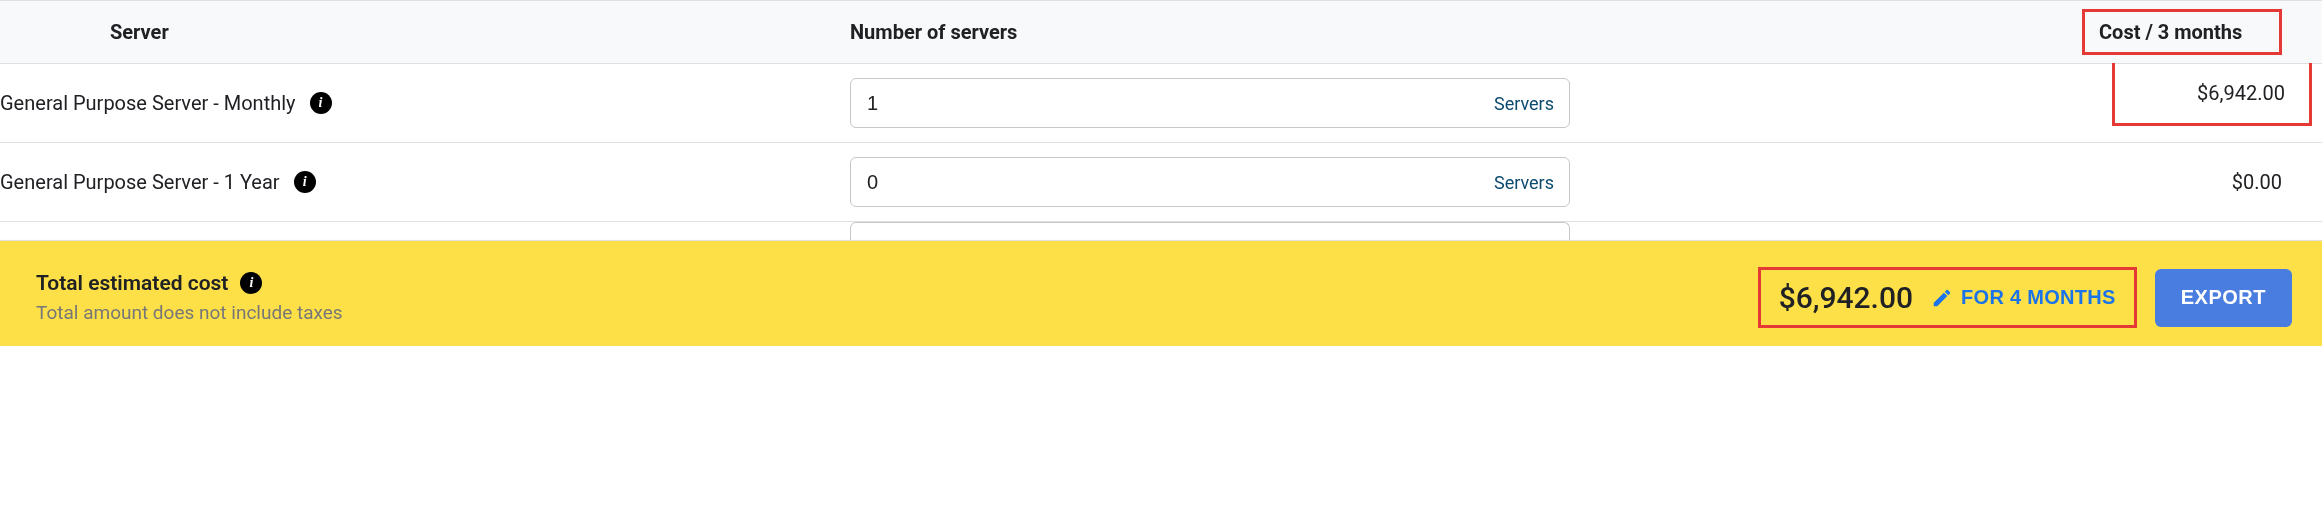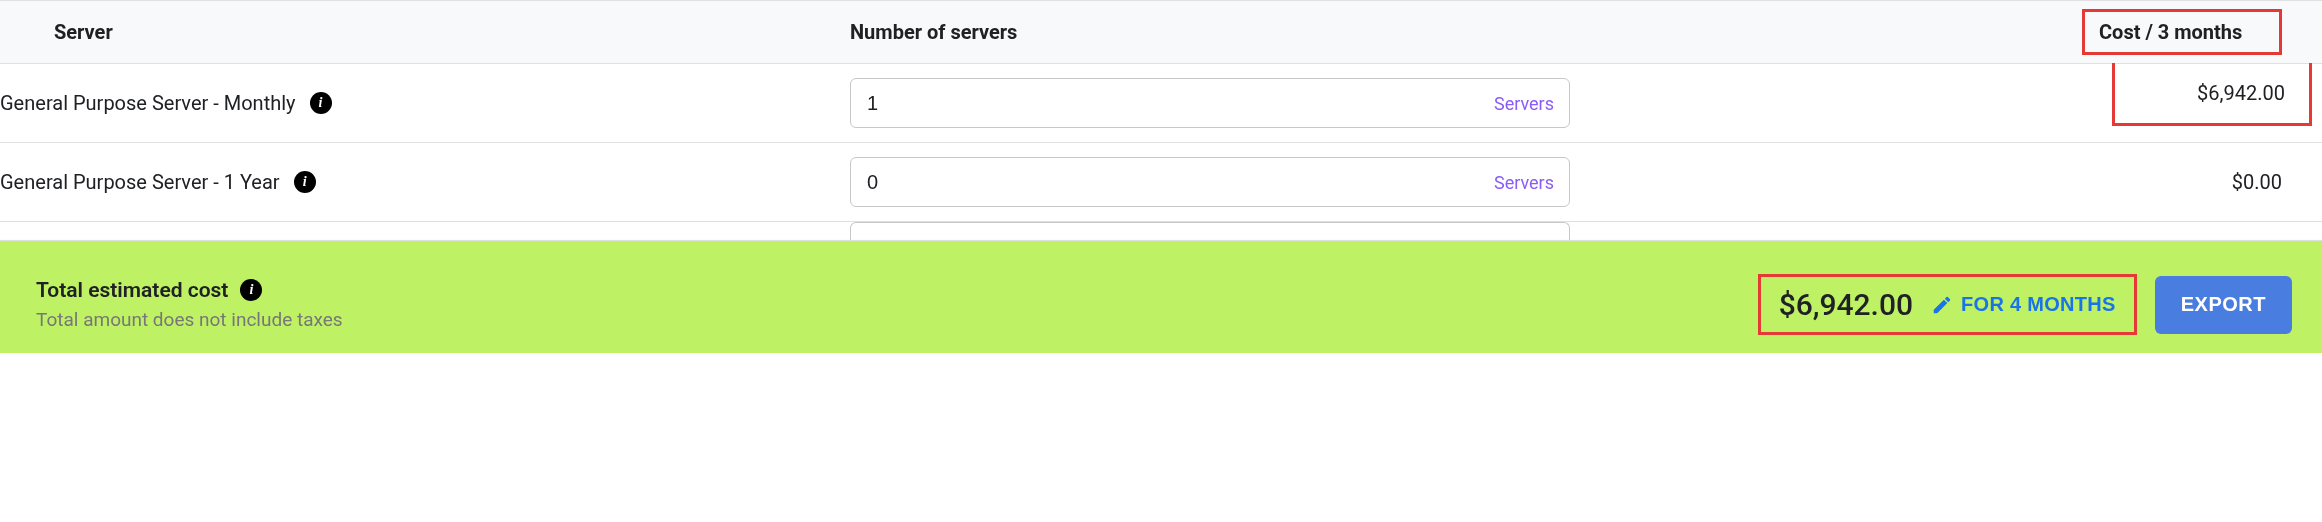--- a/index.html
+++ b/index.html
@@ -23,21 +23,21 @@
   .table-header {
     display: flex;
     align-items: center;
     background: #f8f9fa;
     border-top: 1px solid #e0e0e0;
     border-bottom: 1px solid #e0e0e0;
     padding: 14px 0;
     font-weight: 700;
     font-size: 20px;
   }
-  .col-server { flex: 0 0 850px; padding-left: 54px; }
+  .col-server { flex: 0 0 850px; padding-left: 110px; }
   .col-number { flex: 1 1 auto; }
   .col-cost { flex: 0 0 260px; text-align: right; padding-right: 30px; }
   .cost-header-box {
     border: 3px solid #e53935;
     padding: 8px 14px;
     margin-right: 10px;
     margin-top: -6px;
     margin-bottom: -6px;
     display: inline-block;
     min-width: 200px;
@@ -80,21 +80,21 @@
     border-radius: 6px;
     padding: 0 100px 0 16px;
     font-size: 20px;
     color: #202124;
     outline: none;
   }
   .input-wrap .suffix {
     position: absolute;
     right: 16px; top: 0; bottom: 0;
     display: flex; align-items: center;
-    color: #8b5cf6;
+    color: #0c4a6e;
     font-size: 18px;
   }
   .row-cost {
     flex: 0 0 260px;
     text-align: right;
     padding-right: 40px;
     font-size: 20px;
   }
   .row-cost.highlight {
     padding-right: 0;
@@ -124,22 +124,22 @@
     border-radius: 6px 6px 0 0;
     height: 18px;
     border-bottom: none;
   }
 
   
   .footer {
     display: flex;
     align-items: center;
     border-top: 1px solid #e0e0e0;
-    padding: 33px 30px 18px 36px;
-    background: #bef264;
+    padding: 26px 30px 18px 36px;
+    background: #fde047;
     box-shadow: 0 -1px 2px rgba(0,0,0,0.02);
   }
   .footer-left { flex: 1 1 auto; }
   .footer-title {
     display: flex; align-items: center; gap: 12px;
     font-size: 21px; font-weight: 600;
   }
   .footer-sub {
     margin-top: 6px;
     font-size: 19px;

